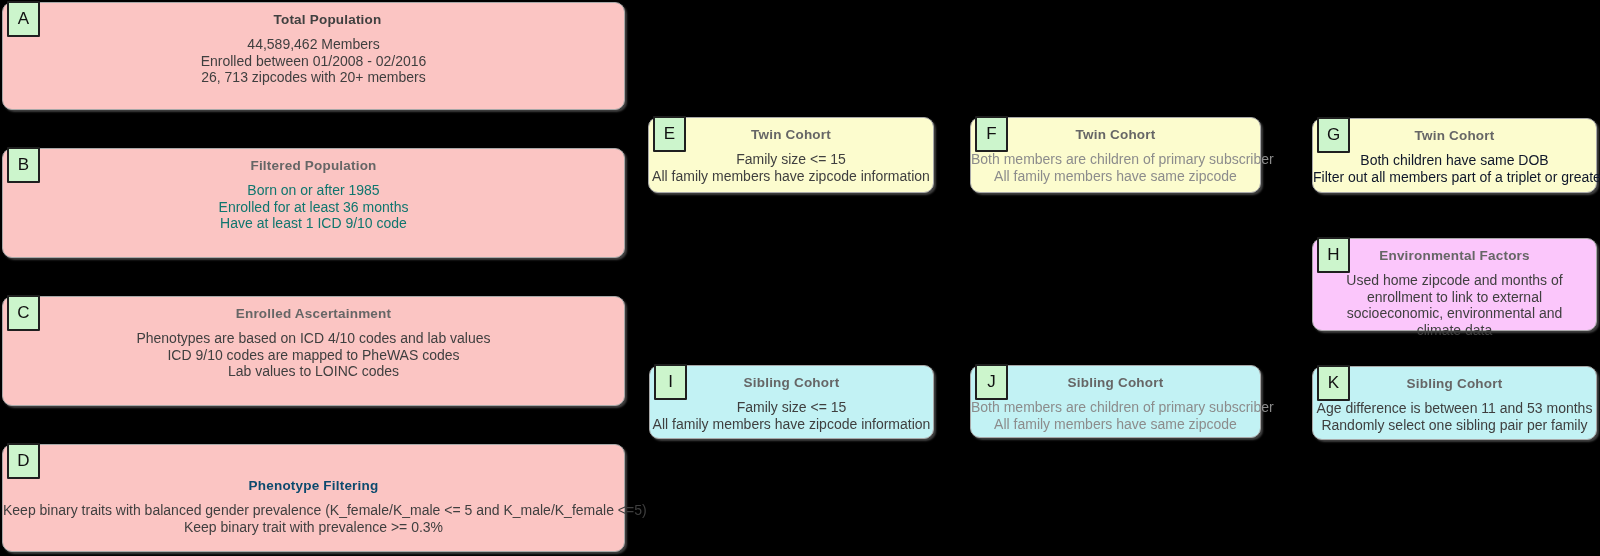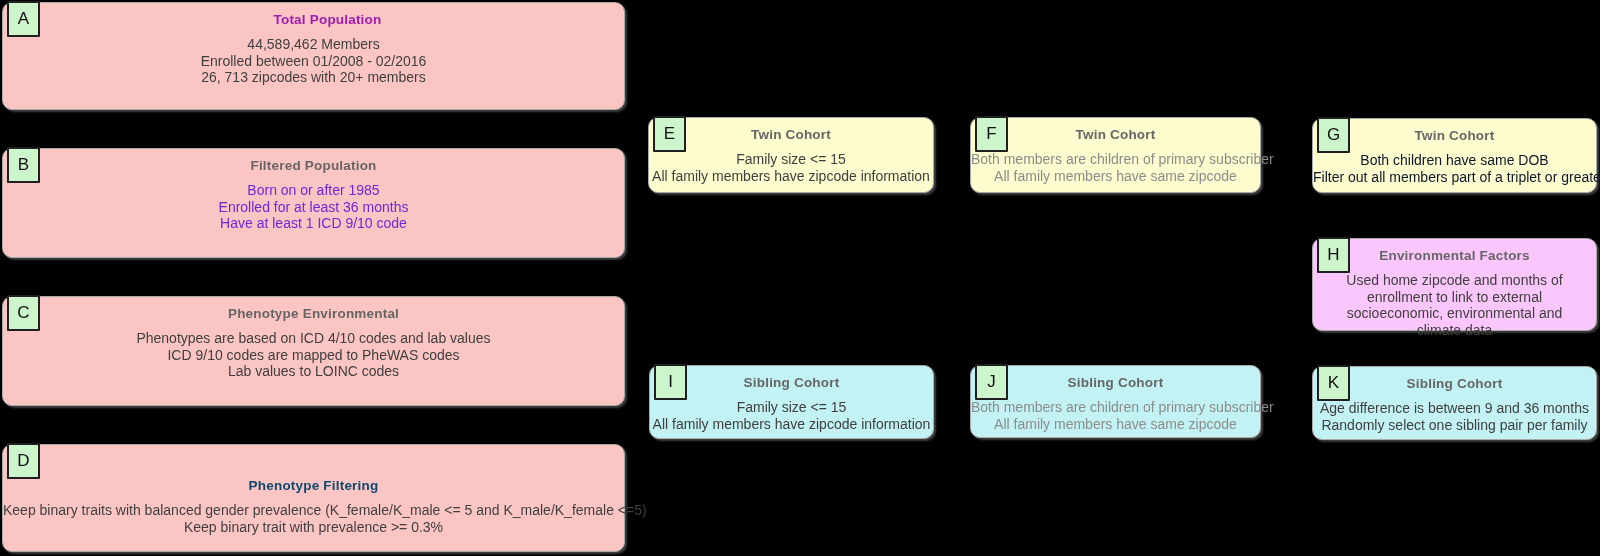--- a/index.html
+++ b/index.html
@@ -57,45 +57,45 @@
 </style>
 </head>
 <body style="background: rgb(0, 0, 0);">
 
 <div id="canvas" style="background: rgb(0, 0, 0);">
 
   <div class="node box-A" style="background: rgb(251, 197, 195); border-color: rgb(168, 168, 168);">
     <div class="tag" style="background: rgb(204, 245, 204); border-color: rgb(31, 31, 31);">
         <span>A</span>
       </div>
-    <div class="title" style="color: #a21caf; padding-left: 28px;">Total Population</div>
+    <div class="title" style="color: #404040; padding-left: 28px;">Total Population</div>
     <div class="body" style="color: rgb(63, 63, 63);">
       <div class="line">44,589,462 Members</div>
       <div class="line">Enrolled between 01/2008 - 02/2016</div>
       <div class="line">26, 713 zipcodes with 20+ members</div>
     </div>
   </div>
 
   <div class="node box-B" style="background: rgb(251, 197, 195); border-color: rgb(168, 168, 168);">
     <div class="tag" style="background: rgb(204, 245, 204); border-color: rgb(31, 31, 31);">
         <span>B</span>
       </div>
     <div class="title" style="color: rgb(102, 102, 102);">Filtered Population</div>
-    <div class="body" style="color: #6d28d9;">
+    <div class="body" style="color: #0f766e;">
       <div class="line">Born on or after 1985</div>
       <div class="line">Enrolled for at least 36 months</div>
       <div class="line">Have at least 1 ICD 9/10 code</div>
     </div>
   </div>
 
   <div class="node box-C" style="background: rgb(251, 197, 195); border-color: rgb(168, 168, 168);">
     <div class="tag" style="background: rgb(204, 245, 204); border-color: rgb(31, 31, 31);">
         <span>C</span>
       </div>
-    <div class="title" style="color: rgb(102, 102, 102);">Phenotype Environmental</div>
+    <div class="title" style="color: rgb(102, 102, 102);">Enrolled Ascertainment</div>
     <div class="body" style="color: rgb(63, 63, 63);">
       <div class="line">Phenotypes are based on ICD 4/10 codes and lab values</div>
       <div class="line">ICD 9/10 codes are mapped to PheWAS codes</div>
       <div class="line">Lab values to LOINC codes</div>
     </div>
   </div>
 
   <div class="node box-D" style="background: rgb(251, 197, 195); border-color: rgb(168, 168, 168);">
     <div class="tag" style="background: rgb(204, 245, 204); border-color: rgb(31, 31, 31);">
         <span>D</span>
@@ -171,18 +171,18 @@
       <div class="line">All family members have same zipcode</div>
     </div>
   </div>
 
   <div class="node box-K" style="background: rgb(194, 242, 244); border-color: rgb(168, 168, 168);">
     <div class="tag" style="background: rgb(204, 245, 204); border-color: rgb(31, 31, 31);">
         <span>K</span>
       </div>
     <div class="title" style="color: rgb(102, 102, 102);">Sibling Cohort</div>
     <div class="body" style="color: rgb(63, 63, 63);">
-      <div class="line">Age difference is between 9 and 36 months</div>
+      <div class="line">Age difference is between 11 and 53 months</div>
       <div class="line">Randomly select one sibling pair per family</div>
     </div>
   </div>
 
 </div>
 
 </body></html>

